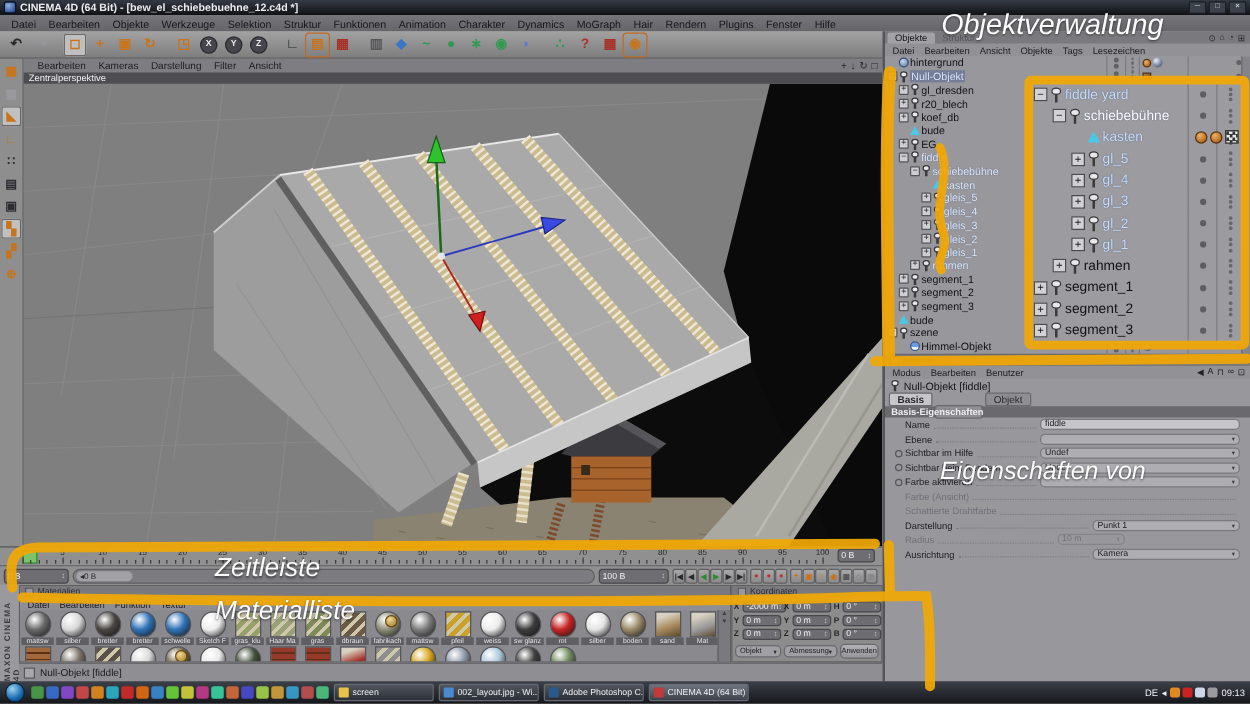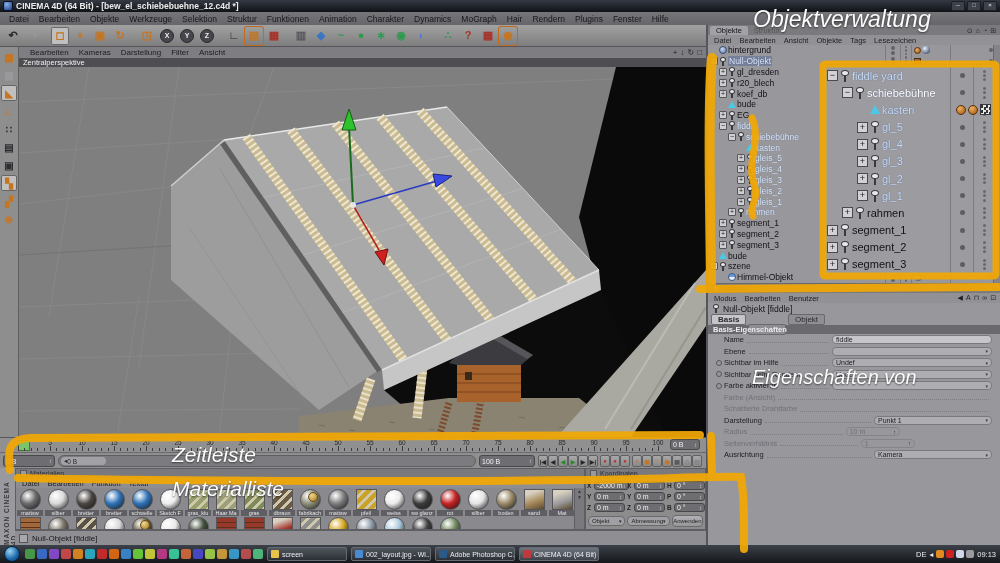--- a/index.html
+++ b/index.html
@@ -1471,30 +1471,20 @@
           <div class="attr-row dim">
             <span class="adot ph"></span>
             <span class="alabel">Radius</span>
             <span class="leader"></span>
             <div class="pill inputp" style="width: 54px;">
               <span>10 m</span>
               <span class="caret">↕</span>
             </div>
             <span class="tspace"></span>
           </div>
-          <div class="attr-row dim">
-            <span class="adot ph"></span>
-            <span class="alabel">Seitenverhältnis</span>
-            <span class="leader"></span>
-            <div class="pill inputp" style="width: 54px;">
-              <span>1</span>
-              <span class="caret">↕</span>
-            </div>
-            <span class="tspace"></span>
-          </div>
           <div class="attr-row">
             <span class="adot ph"></span>
             <span class="alabel">Ausrichtung</span>
             <span class="leader"></span>
             <div class="pill" style="width: 118px;">
               <span>Kamera</span>
               <span class="caret">▾</span>
             </div>
           </div>
         </div>

